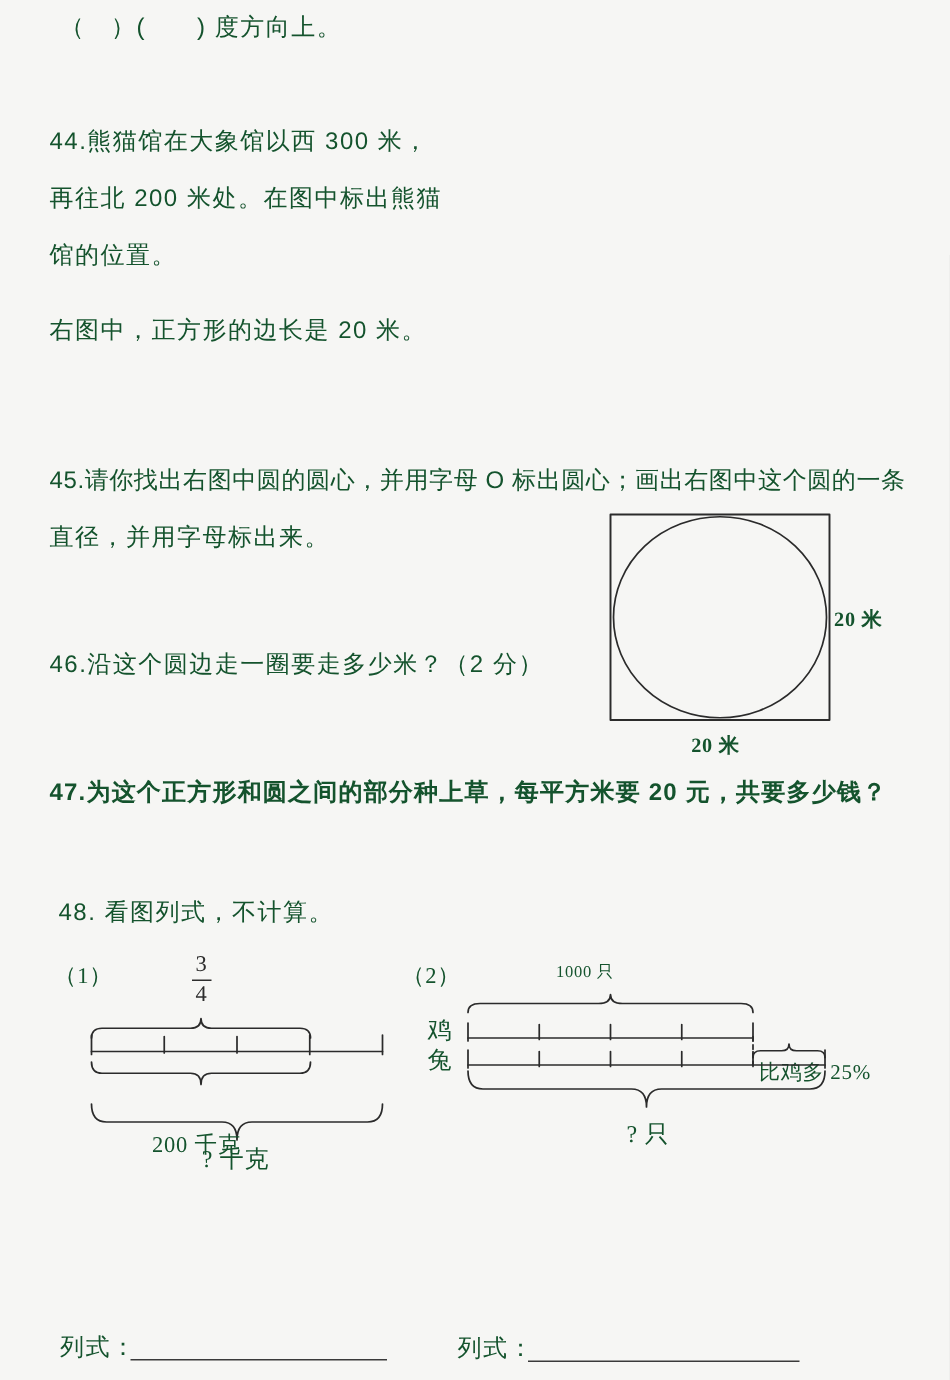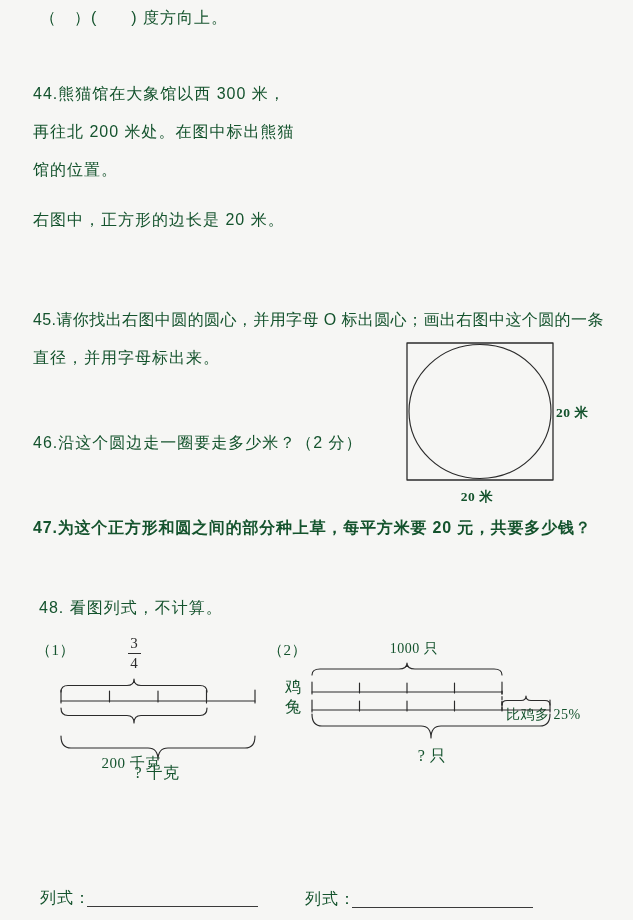--- a/index.html
+++ b/index.html
@@ -93,21 +93,21 @@
 
     <path class="stroke thin" d="M 11 38 Q 11 45.5 18 45.5 H 77 Q 84 45.5 84 53 Q 84 45.5 91 45.5 H 150 Q 157 45.5 157 38"></path>
 
     <path class="stroke thin" d="M 11 66 Q 11 78 21 78 H 98 Q 108 78 108 90 Q 108 78 118 78 H 195 Q 205 78 205 66"></path>
   </svg>
 
   <div class="t serif ctr" style="left:131px;top:726px;font-size:15px;margin-top:28px;">200 千克</div>
   <div class="t serif ctr" style="left:157px;top:763px;">? 千克</div>
 
   <div class="t serif" style="left:268px;top:641px;font-size:15px;">（2）</div>
-  <div class="t serif ctr" style="left:414px;top:640px;font-size:14px;text-align:right;">1000 只</div>
+  <div class="t serif ctr" style="left:390px;top:640px;font-size:11px;text-align:right;">1000 只</div>
 
   <div class="t serif" style="left:285px;top:677px;">鸡</div>
   <div class="t serif" style="left:285px;top:697px;">兔</div>
   <div class="t serif" style="left:506px;top:706px;font-size:14px;">比鸡多 25%</div>
 
   <svg style="left:280px;top:660px;" width="295" height="85" viewBox="0 0 295 85">
 
     <path class="stroke thin" d="M 32 15 Q 32 9 40 9 H 119 Q 127 9 127 3 Q 127 9 135 9 H 214 Q 222 9 222 15"></path>
 
     <path class="stroke thin" d="M 32 32 H 222"></path>

